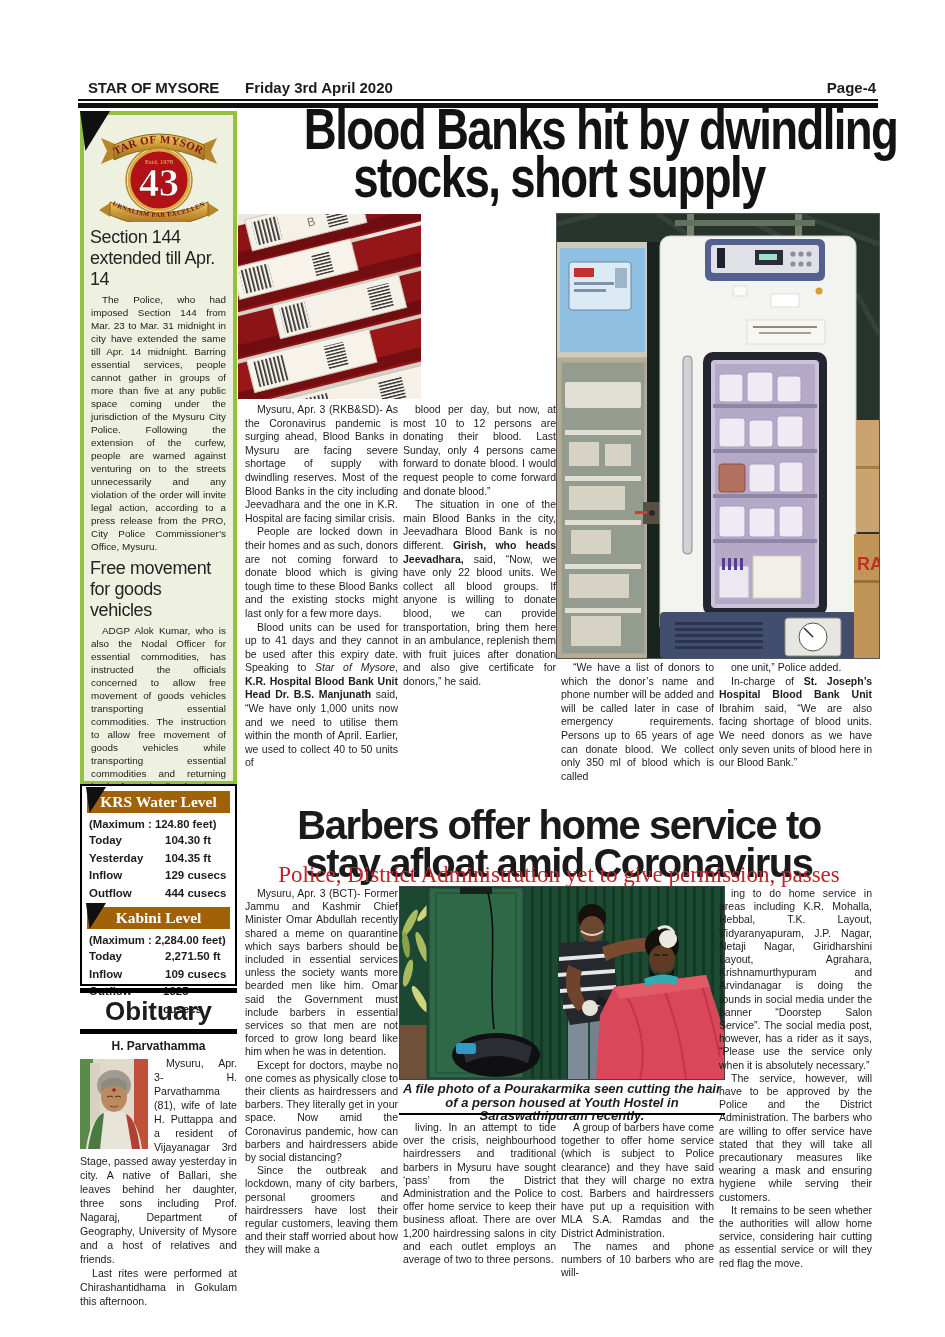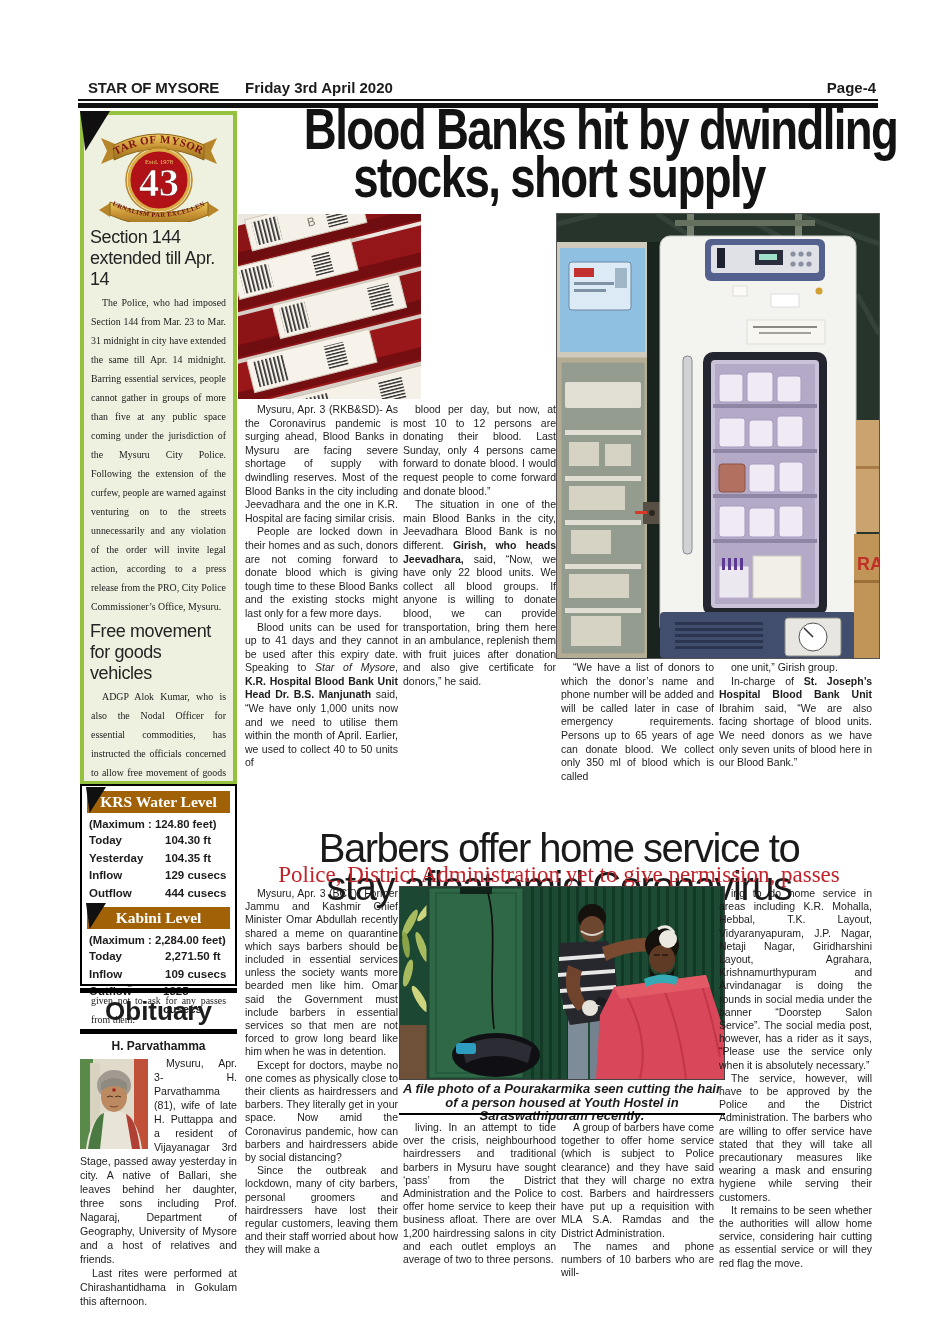--- a/index.html
+++ b/index.html
@@ -17,21 +17,21 @@
 
   
   #nb-box{left:80px;top:111px;width:149px;height:666px;background:#eef1e0;border:4px solid #94c13e;}
   #nb-corner{position:absolute;left:-4px;top:-4px;width:30px;height:40px;background:#101010;
              clip-path:polygon(0 0,100% 0,18% 100%);}
   #nb-head{background:#94c13e;color:#fff;padding:5px 0 6px 27px;height:44px;}
   .nb-t1{font-weight:bold;font-size:23px;line-height:24px;letter-spacing:0.5px;}
   .nb-t2{font-weight:normal;font-size:25px;line-height:25px;letter-spacing:1px;}
   #nb-logo{display:block;margin:3px auto 0 auto;}
   .sb-h2{font-weight:normal;font-size:18px;line-height:21px;color:#242424;margin:5px 6px 3px 6px;letter-spacing:-0.4px;}
-  .sb-body{font-size:9.9px;line-height:19px;text-align:justify;margin:1px 7px 4px 7px;text-indent:11px;color:#1b1b1b;font-family:Liberation Serif, serif;}
+  .sb-body{font-size:9.9px;line-height:13px;text-align:justify;margin:1px 7px 4px 7px;text-indent:11px;color:#1b1b1b;}
 
   
   #wl-box{left:80px;top:784px;width:153px;height:198px;border:2px solid #000;background:#fff;padding:0 0 0 0;}
   .wl-bar{position:relative;background:#a16207;color:#fff;font-family:"Liberation Serif",serif;
           font-weight:bold;font-size:15.5px;text-align:center;height:22px;line-height:22px;margin:5px 5px 3px 5px;}
   .wl-tri{position:absolute;left:-1px;top:-4px;width:20px;height:26px;background:#101010;
           clip-path:polygon(0 0,100% 0,18% 100%);}
   .wl-max{font-weight:bold;font-size:11.3px;line-height:16px;margin:1px 6px 0 7px;}
   .wl-rows{margin:0 6px 2px 7px;}
   .wl-row{display:flex;font-weight:bold;font-size:11.5px;line-height:17.5px;}
@@ -57,21 +57,21 @@
   .col p{margin:0;text-indent:12px;}
   .ls{font-size:10.5px;line-height:13.6px;}
   #ls-c1{left:245px;top:403px;height:380px;}
   #ls-c2{left:403px;top:403px;height:380px;}
   #ls-c3{left:561px;top:661px;height:122px;}
   #ls-c4{left:719px;top:661px;height:122px;}
   .b{font-weight:bold;}
   .i{font-style:italic;}
 
   
-  #hl2{left:240px;top:829px;width:638px;text-align:center;font-weight:normal;color:#1a1a1a;}
+  #hl2{left:240px;top:806px;width:638px;text-align:center;font-weight:bold;color:#1a1a1a;}
   #hl2 .line{font-size:40px;line-height:38px;letter-spacing:-1.5px;white-space:nowrap;}
   #subhead{left:240px;top:862px;width:638px;text-align:center;color:#c2232a;
            font-family:"Liberation Serif",serif;font-size:23px;line-height:25px;}
   #photo-barber{left:399px;top:886px;width:324px;height:192px;border:1px solid #444;}
   #caption{left:399px;top:1082px;width:326px;text-align:center;font-weight:bold;font-style:italic;
            font-size:13px;line-height:13.5px;}
   #caption-rule{left:399px;top:1113px;width:326px;height:2px;background:#000;}
   .bs{font-size:10.5px;line-height:13.2px;}
   #bs-c1{left:245px;top:887px;height:400px;}
   #bs-c2{left:403px;top:1121px;height:166px;}
@@ -378,21 +378,21 @@
       <p><span>Blood units can be used for up to 41 days and they cannot be used after this expiry date. Speaking to </span><span class="i">Star of Mysore</span><span>, </span><span class="b">K.R. Hospital Blood Bank Unit Head Dr. B.S. Manjunath</span><span> said, “We have only 1,000 units now and we need to utilise them within the month of April. Earlier, we used to collect 40 to 50 units of</span></p>
     </div>
   <div class="col ls" id="ls-c2">
       <p><span>blood per day, but now, at most 10 to 12 persons are donating their blood. Last Sunday, only 4 persons came forward to donate blood. I would request people to come forward and donate blood.”</span></p>
       <p><span>The situation in one of the main Blood Banks in the city, Jeevadhara Blood Bank is no different. </span><span class="b">Girish, who heads Jeevadhara,</span><span> said, “Now, we have only 22 blood units. We collect all blood groups. If anyone is willing to donate blood, we can provide transportation, bring them here in an ambulance, replenish them with fruit juices after donation and also give certificate for donors,” he said.</span></p>
     </div>
   <div class="col ls" id="ls-c3">
       <p><span>“We have a list of donors to which the donor’s name and phone number will be added and will be called later in case of emergency requirements. Persons up to 65 years of age can donate blood. We collect only 350 ml of blood which is called</span></p>
     </div>
   <div class="col ls" id="ls-c4">
-      <p><span>one unit,” Girish group.</span></p>
+      <p><span>one unit,” Police added.</span></p>
       <p><span>In-charge of </span><span class="b">St. Joseph’s Hospital Blood Bank Unit</span><span> Ibrahim said, “We are also facing shortage of blood units. We need donors as we have only seven units of blood here in our Blood Bank.”</span></p>
     </div>
 
   <div id="hl2" class="abs">
     <div class="line">Barbers offer home service to</div>
     <div class="line">stay afloat amid Coronavirus</div>
   </div>
   <div id="subhead" class="abs">Police, District Administration yet to give permission, passes</div>
 
   <svg id="photo-barber" class="photo" viewBox="0 0 324 192" preserveAspectRatio="none">

